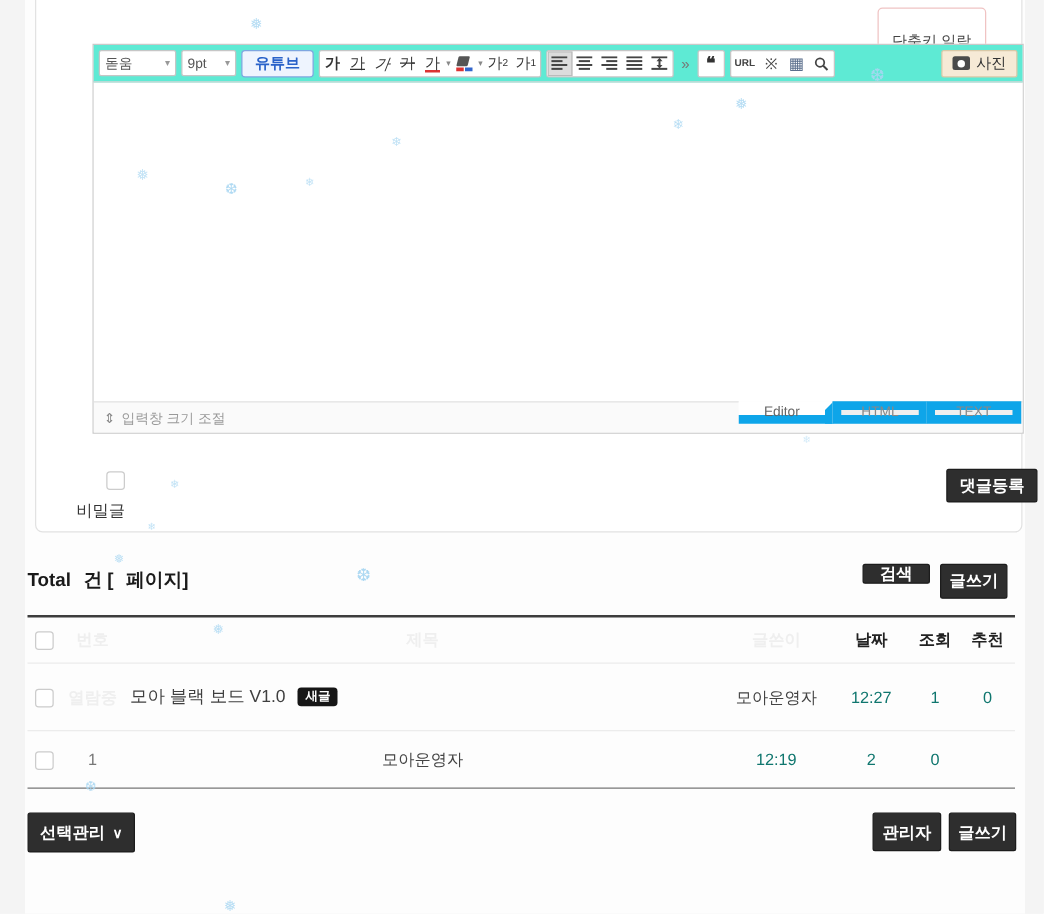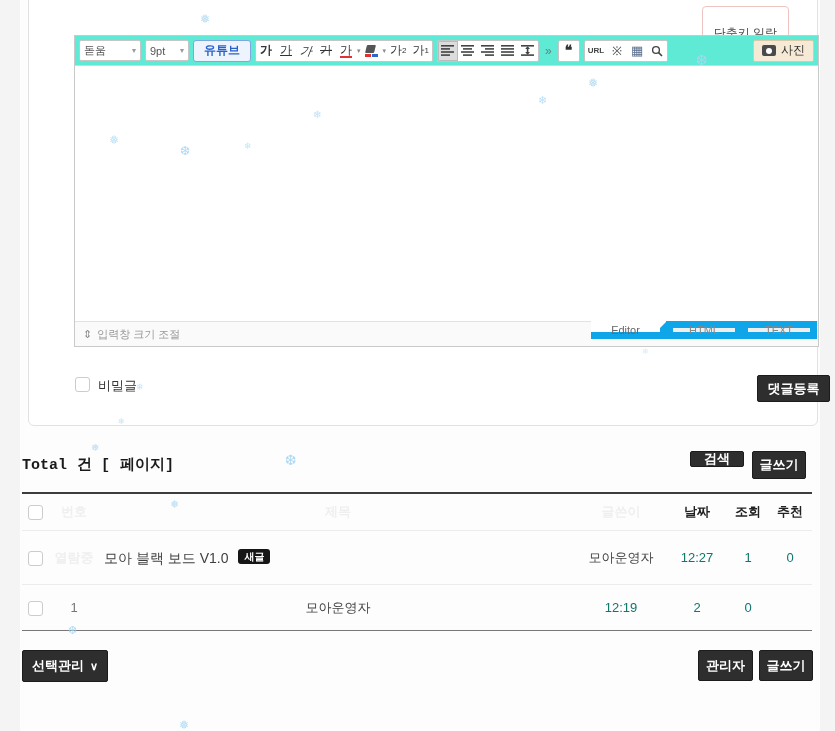--- a/index.html
+++ b/index.html
@@ -89,32 +89,32 @@
     width:76px; height:18px; font-size:11px; color:#888; display:flex; align-items:center; justify-content:center;
     background:#efefef; border:7px solid #0ea5e9; margin-left:-1px; cursor:pointer;text-align:center;
   }
   .tab.active { background:#fff; border-top-color:#fff; border-left:none; color:#666; }
 
   
   .checkbox {
     width:15px; height:15px; background:#fff; border:1px solid #ccc; border-radius:3px;
     display:inline-block; vertical-align:middle; cursor:pointer;
   }
-  .secret-row { position:absolute; left:46px; top:390px; display:flex; align-items:flex-start; gap:8px; }
+  .secret-row { position:absolute; left:32px; top:390px; display:flex; align-items:flex-end; gap:8px;flex-direction:column; }
   .secret-row .lbl { font-size:13px; color:#333; }
   .btn-dark {
     background:#2e2e2e; color:#fff; border:1px solid #1c1c1c; border-radius:2px;
     font-weight:bold; font-size:13px; text-align:center; cursor:pointer;
     display:inline-flex; align-items:center; justify-content:center;
   }
   .submit-btn { position:absolute; left:728px; top:388px; width:73px; height:27px; }
 
   
   .total-line { position:absolute; left:22px; top:455px; font-size:15px; font-weight:bold; color:#1a1a1a; }
-  .total-line span { margin-right:10px;font-family:Liberation Mono, monospace; }
+  .total-line span { margin-right:10px; }
   .search-btn { position:absolute; left:690px; top:451px; width:54px; height:16px; }
   .write-top-btn { position:absolute; left:752px; top:451px; width:54px; height:28px; }
 
   .board-table { position:absolute; left:22px; top:492px; width:790px; }
   .t-row {
     display:grid; grid-template-columns:26px 52px 1fr 90px 62px 40px 44px;
     align-items:center; border-bottom:1px solid #ececec;
   }
   .t-head { height:39px; border-top:2px solid #3d3d3d; }
   .t-body1 { height:54px; }

